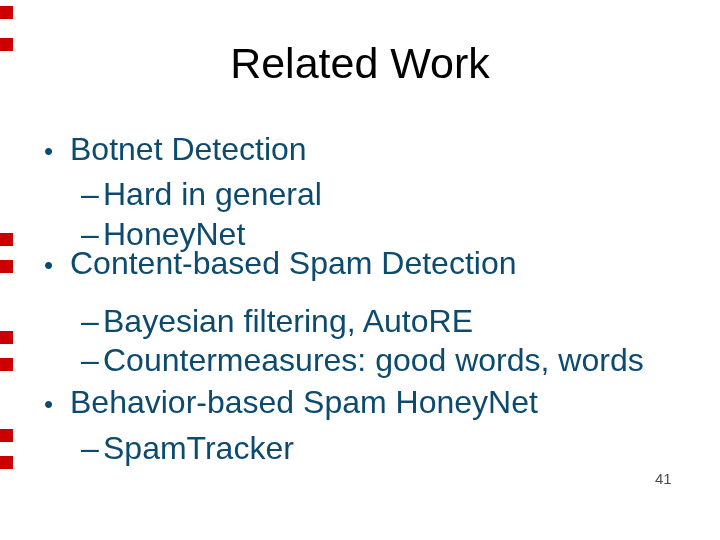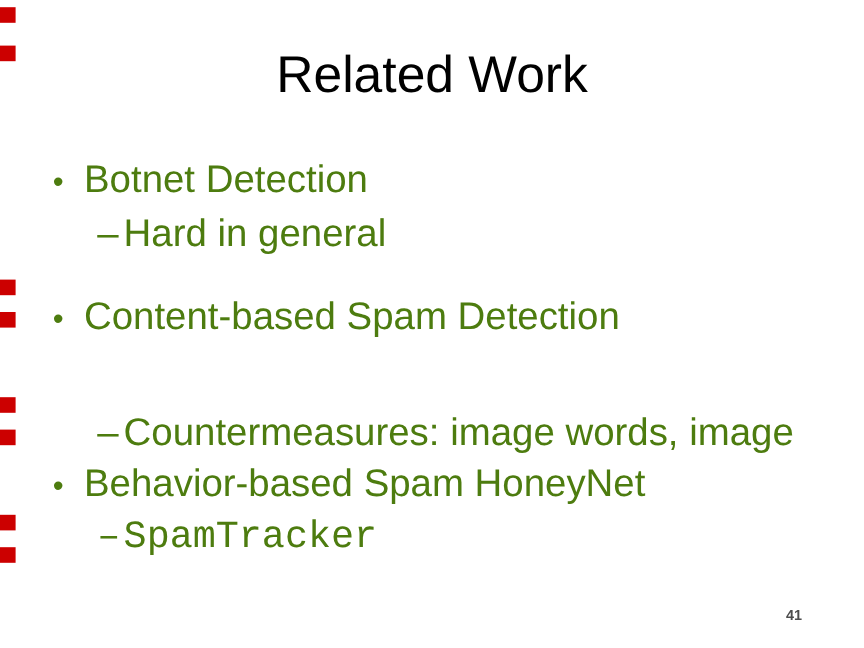--- a/index.html
+++ b/index.html
@@ -41,21 +41,21 @@
     font-size: 43px;
     font-weight: normal;
     line-height: 1;
     color: #000000;
     white-space: nowrap;
   }
   .line {
     position: absolute;
     line-height: 1;
     white-space: nowrap;
-    color: #4d7c0f;
+    color: #0c4a6e;
   }
   .line .marker {
     display: inline-block;
   }
   .line.main {
     left: 44px;
     font-size: 32px;
   }
   .line.main .marker {
     width: 26px;
@@ -68,29 +68,28 @@
   .line.sub .marker {
     width: 22px;
   }
   .l1 { top: 133px; }
   .l2 { top: 178px; }
   .l3 { top: 218px; }
   .l4 { top: 247px; }
   .l5 { top: 305px; }
   .l6 { top: 344px; }
   .l7 { top: 386px; }
-  .l8 { top: 432px; font-family: Liberation Mono, monospace; }
+  .l8 { top: 432px; }
   .page-number {
     position: absolute;
-    top: 507px;
+    top: 471px;
     left: 655px;
-    font-size: 12px;
+    font-size: 15px;
     color: #4d4d4d;
     line-height: 1;
-    font-weight: bold;
   }
 </style>
 <title>Related Work</title></head>
 <body>
 
 <div class="slide">
 
   <div class="accent-square sq1"></div>
   <div class="accent-square sq2"></div>
   <div class="accent-square sq3"></div>
@@ -103,28 +102,34 @@
   <h1 class="slide-title">Related Work</h1>
 
   <div class="line main l1">
     <span class="marker">•</span><span class="text">Botnet Detection</span>
   </div>
 
   <div class="line sub l2">
     <span class="marker">–</span><span class="text">Hard in general</span>
   </div>
 
+  <div class="line sub l3">
+    <span class="marker">–</span><span class="text">HoneyNet</span>
+  </div>
 
   <div class="line main l4">
     <span class="marker">•</span><span class="text">Content-based Spam Detection</span>
   </div>
 
+  <div class="line sub l5">
+    <span class="marker">–</span><span class="text">Bayesian filtering, AutoRE</span>
+  </div>
 
   <div class="line sub l6">
-    <span class="marker">–</span><span class="text">Countermeasures: image words, image</span>
+    <span class="marker">–</span><span class="text">Countermeasures: good words, words</span>
   </div>
 
   <div class="line main l7">
     <span class="marker">•</span><span class="text">Behavior-based Spam HoneyNet</span>
   </div>
 
   <div class="line sub l8">
     <span class="marker">–</span><span class="text">SpamTracker</span>
   </div>
 

